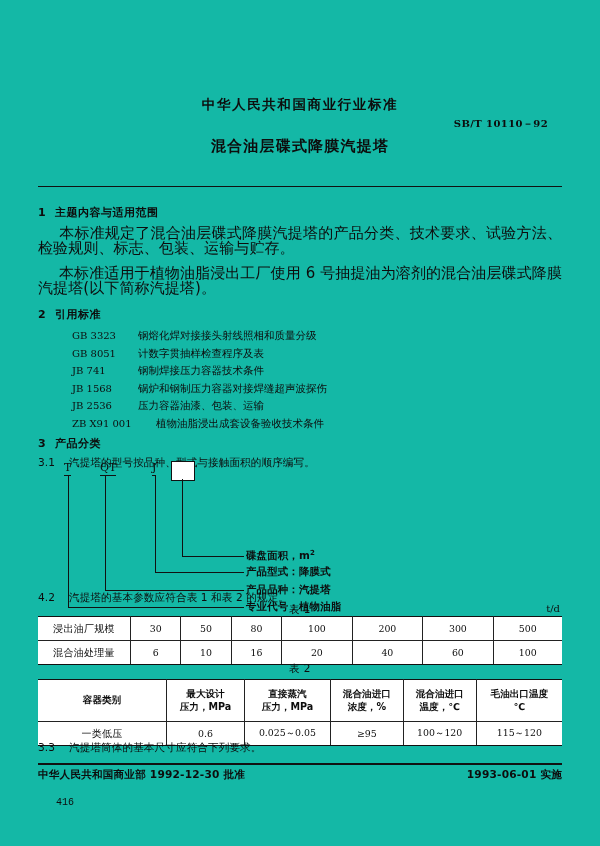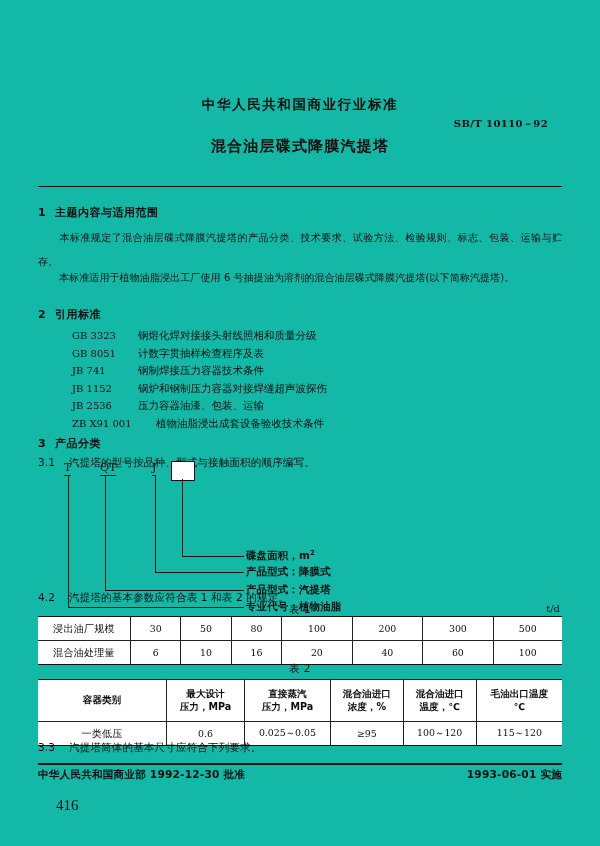--- a/index.html
+++ b/index.html
@@ -63,22 +63,22 @@
     font-weight: bold;
     letter-spacing: .5px;
     white-space: nowrap;
   }
   .sec-num {
     display: inline-block;
     width: 17px;
   }
   .para {
     position: absolute;
-    font-size: 10px;
-    line-height: 24px;
+    font-size: 15px;
+    line-height: 15px;
     letter-spacing: .1px;
     text-align: justify;
   }
   .para .ind { display: inline-block; width: 21px; }
 
   .ref-list {
     position: absolute;
     left: 72px;
     font-size: 10.5px;
     line-height: 17.6px;
@@ -201,22 +201,22 @@
     right: 38px;
     top: 768px;
     font-size: 10.6px;
     font-weight: bold;
     letter-spacing: .2px;
   }
   .page-no {
     position: absolute;
     left: 56px;
     top: 797px;
-    font-size: 15px;
-    font-family: Liberation Serif, serif;
+    font-size: 10px;
+    font-family: Liberation Mono, monospace;
   }
 </style>
 </head>
 <body>
 
 <div id="page">
 
   <div class="hdr-org">中华人民共和国商业行业标准</div>
 
   <div class="hdr-stdno">SB/T 10110－92</div>
@@ -245,21 +245,21 @@
     <div>
       <span class="ref-code">GB 3323</span><span>钢熔化焊对接接头射线照相和质量分级</span>
     </div>
     <div>
       <span class="ref-code">GB 8051</span><span>计数字贯抽样检查程序及表</span>
     </div>
     <div>
       <span class="ref-code">JB 741</span><span>钢制焊接压力容器技术条件</span>
     </div>
     <div>
-      <span class="ref-code">JB 1152</span><span>锅炉和钢制压力容器对接焊缝超声波探伤</span>
+      <span class="ref-code">JB 1568</span><span>锅炉和钢制压力容器对接焊缝超声波探伤</span>
     </div>
     <div>
       <span class="ref-code">JB 2536</span><span>压力容器油漆、包装、运输</span>
     </div>
     <div>
       <span class="ref-code wide">ZB X91 001</span><span>植物油脂浸出成套设备验收技术条件</span>
     </div>
   </div>
 
   <div class="sec-head" style="left:38px; top:436px;">
@@ -286,21 +286,21 @@
     <div class="vline" style="left:67px; top:13px; height:115px;"></div>
     <div class="hline" style="left:67px; top:128px; width:139px;"></div>
 
     <div class="vline" style="left:30px; top:13px; height:132px;"></div>
     <div class="hline" style="left:30px; top:145px; width:176px;"></div>
 
     <span class="dlabel" style="left:208px; top:87px;"><span>碟盘面积，m</span><sup>2</sup></span>
 
     <span class="dlabel" style="left:208px; top:103px;">产品型式：降膜式</span>
 
-    <span class="dlabel" style="left:208px; top:121px;">产品型式：汽提塔</span>
+    <span class="dlabel" style="left:208px; top:121px;">产品品种：汽提塔</span>
 
     <span class="dlabel" style="left:208px; top:138px;">专业代号：植物油脂</span>
   </div>
 
   <div class="subsec" style="left:38px; top:591px;">
     <span class="sn">4.2</span><span>汽提塔的基本参数应符合表 1 和表 2 的规定。</span>
   </div>
 
   <div class="tbl-caption" style="top:603px;">表 1</div>
   <div class="tbl-unit" style="top:603px;">t/d</div>

